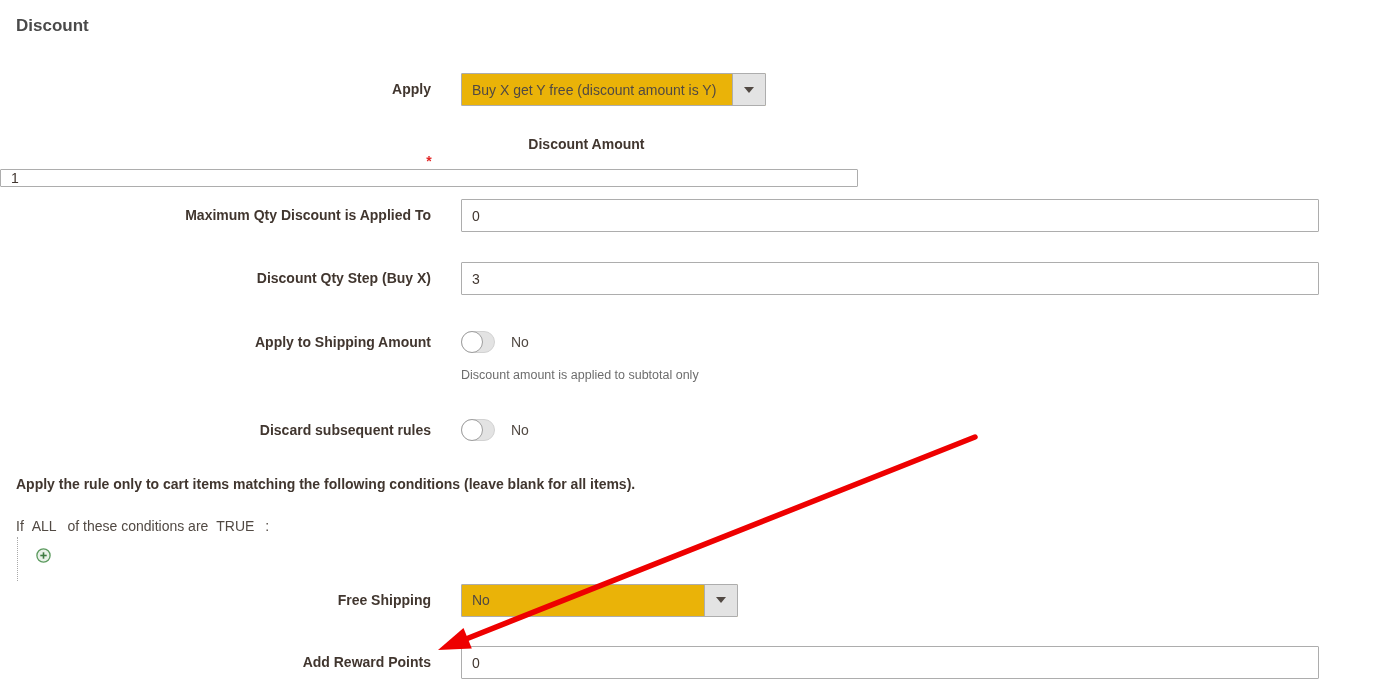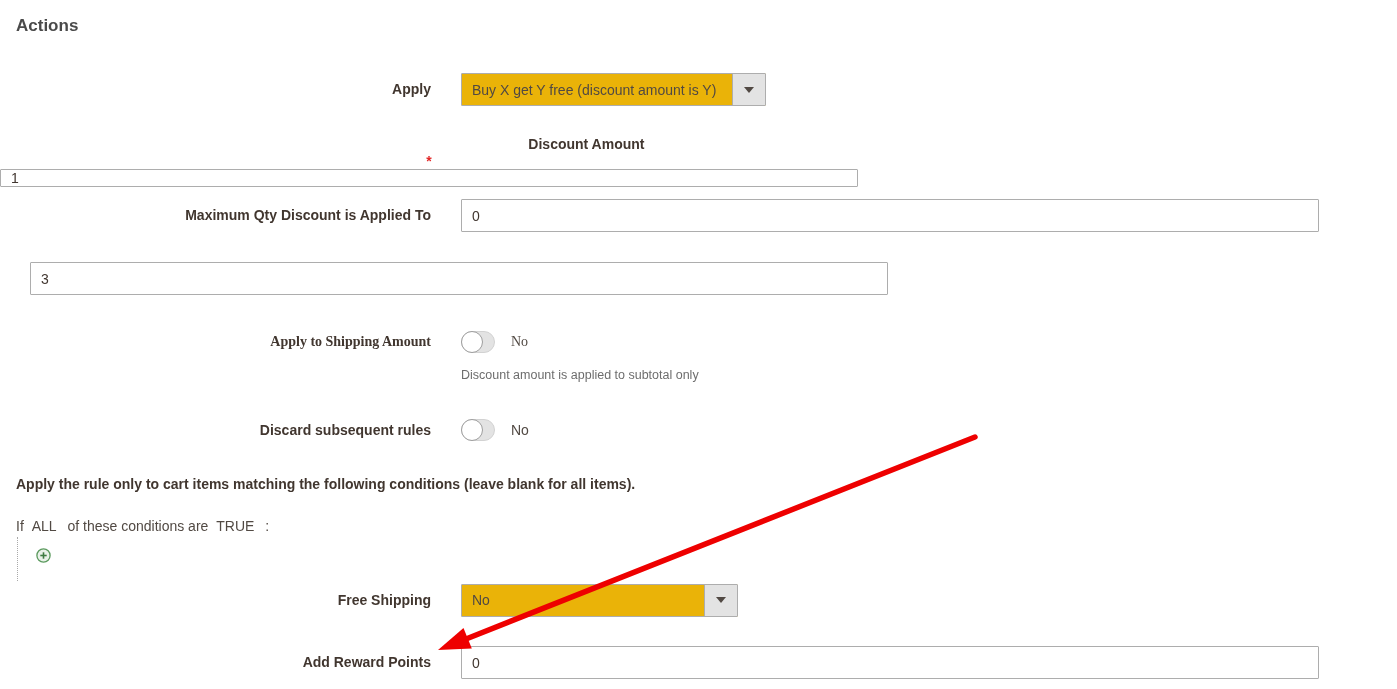--- a/index.html
+++ b/index.html
@@ -104,32 +104,32 @@
     position: absolute; left: 0; top: 0;
     width: 1397px; height: 689px;
     pointer-events: none; z-index: 10;
   }
 
   
   #row-apply        { top: 73px;  height: 33px; }
   #row-discount     { top: 136px; height: 33px; flex-direction: column; }
   #row-maxqty       { top: 199px; height: 33px; }
   #row-qtystep      { top: 262px; height: 33px; }
-  #row-shipping     { top: 331px; height: 22px; font-family: Liberation Serif, serif; }
+  #row-shipping     { top: 331px; height: 22px; }
   #row-discard      { top: 419px; height: 22px; }
   #row-freeship     { top: 583px; height: 34px; }
   #row-reward       { top: 646px; height: 33px; }
 
   .w-apply    { width: 305px; }
   .w-freeship { width: 277px; }
 </style>
 </head>
 <body>
 
-<h2 class="page-title">Actions</h2>
+<h2 class="page-title">Discount</h2>
 
 <div class="row" id="row-apply">
   <div class="label">Apply</div>
   <div class="gutter"></div>
   <div class="select w-apply">
     <div class="select-value">Buy X get Y free (discount amount is Y)</div>
     <div class="select-arrow-box">
       <div class="caret-down"></div>
     </div>
   </div>
@@ -141,20 +141,21 @@
   <input class="text-input" type="text" value="1" style="">
 </div>
 
 <div class="row" id="row-maxqty">
   <div class="label">Maximum Qty Discount is Applied To</div>
   <div class="gutter"></div>
   <input class="text-input" type="text" value="0" style="">
 </div>
 
 <div class="row" id="row-qtystep">
+  <div class="label">Discount Qty Step (Buy X)</div>
   <div class="gutter"></div>
   <input class="text-input" type="text" value="3" style="">
 </div>
 
 <div class="row" id="row-shipping">
   <div class="label">Apply to Shipping Amount</div>
   <div class="gutter"></div>
   <div class="toggle">
     <div class="knob"></div>
   </div>

